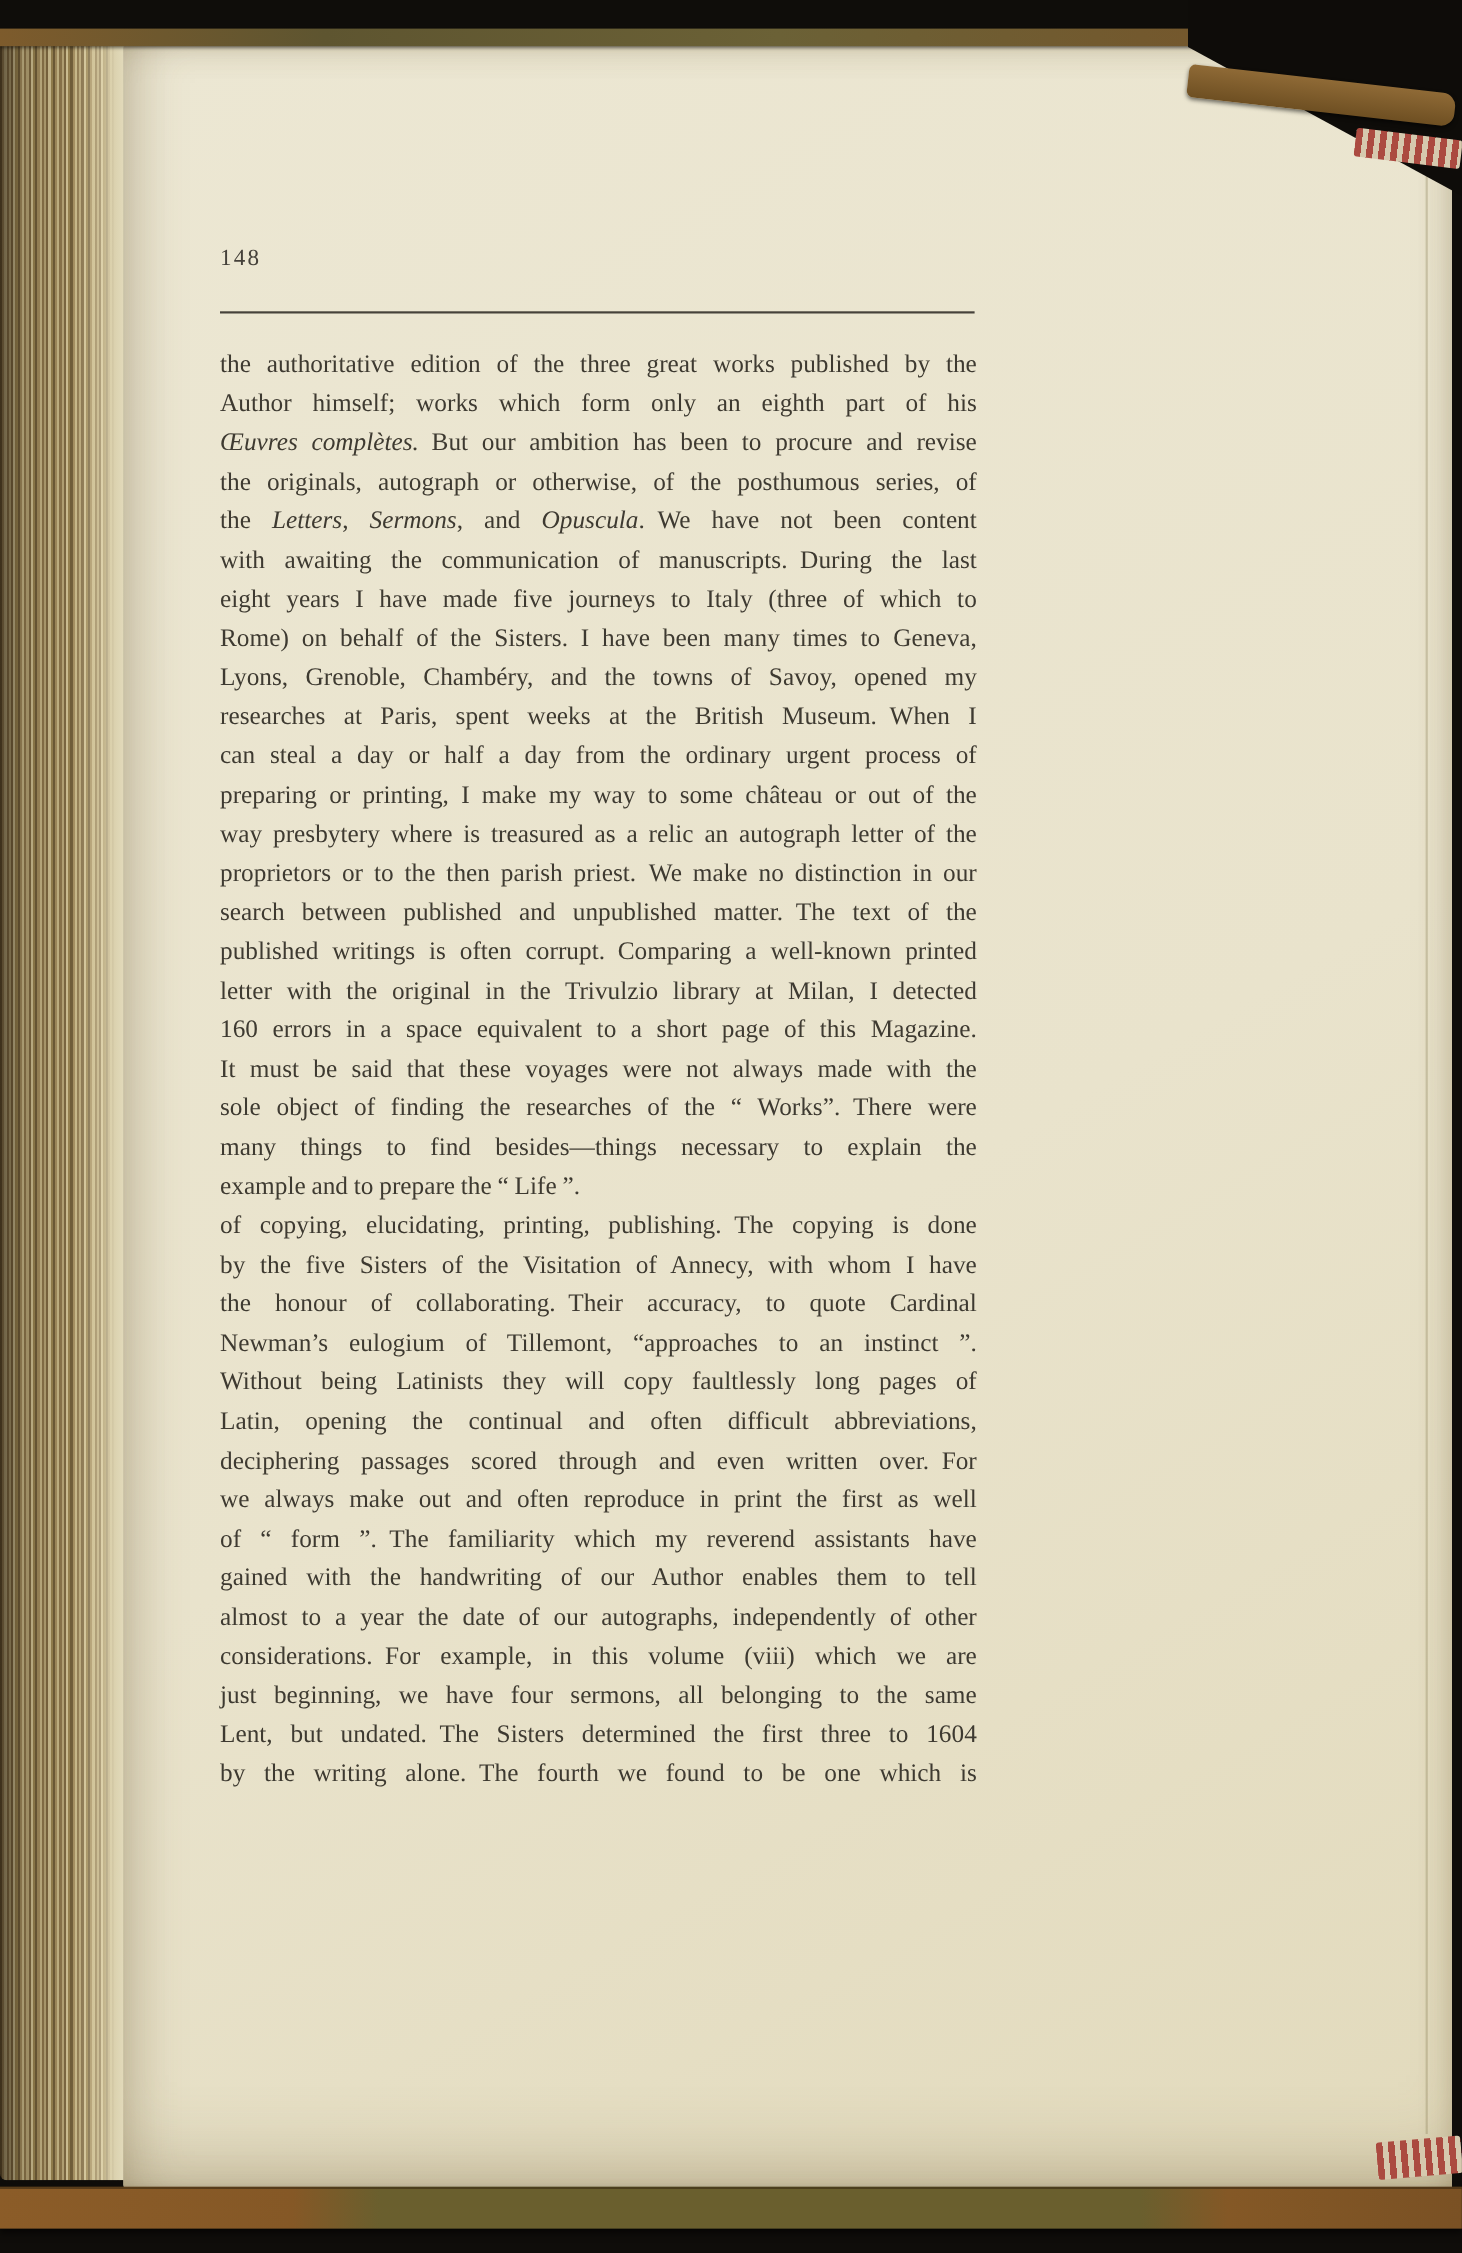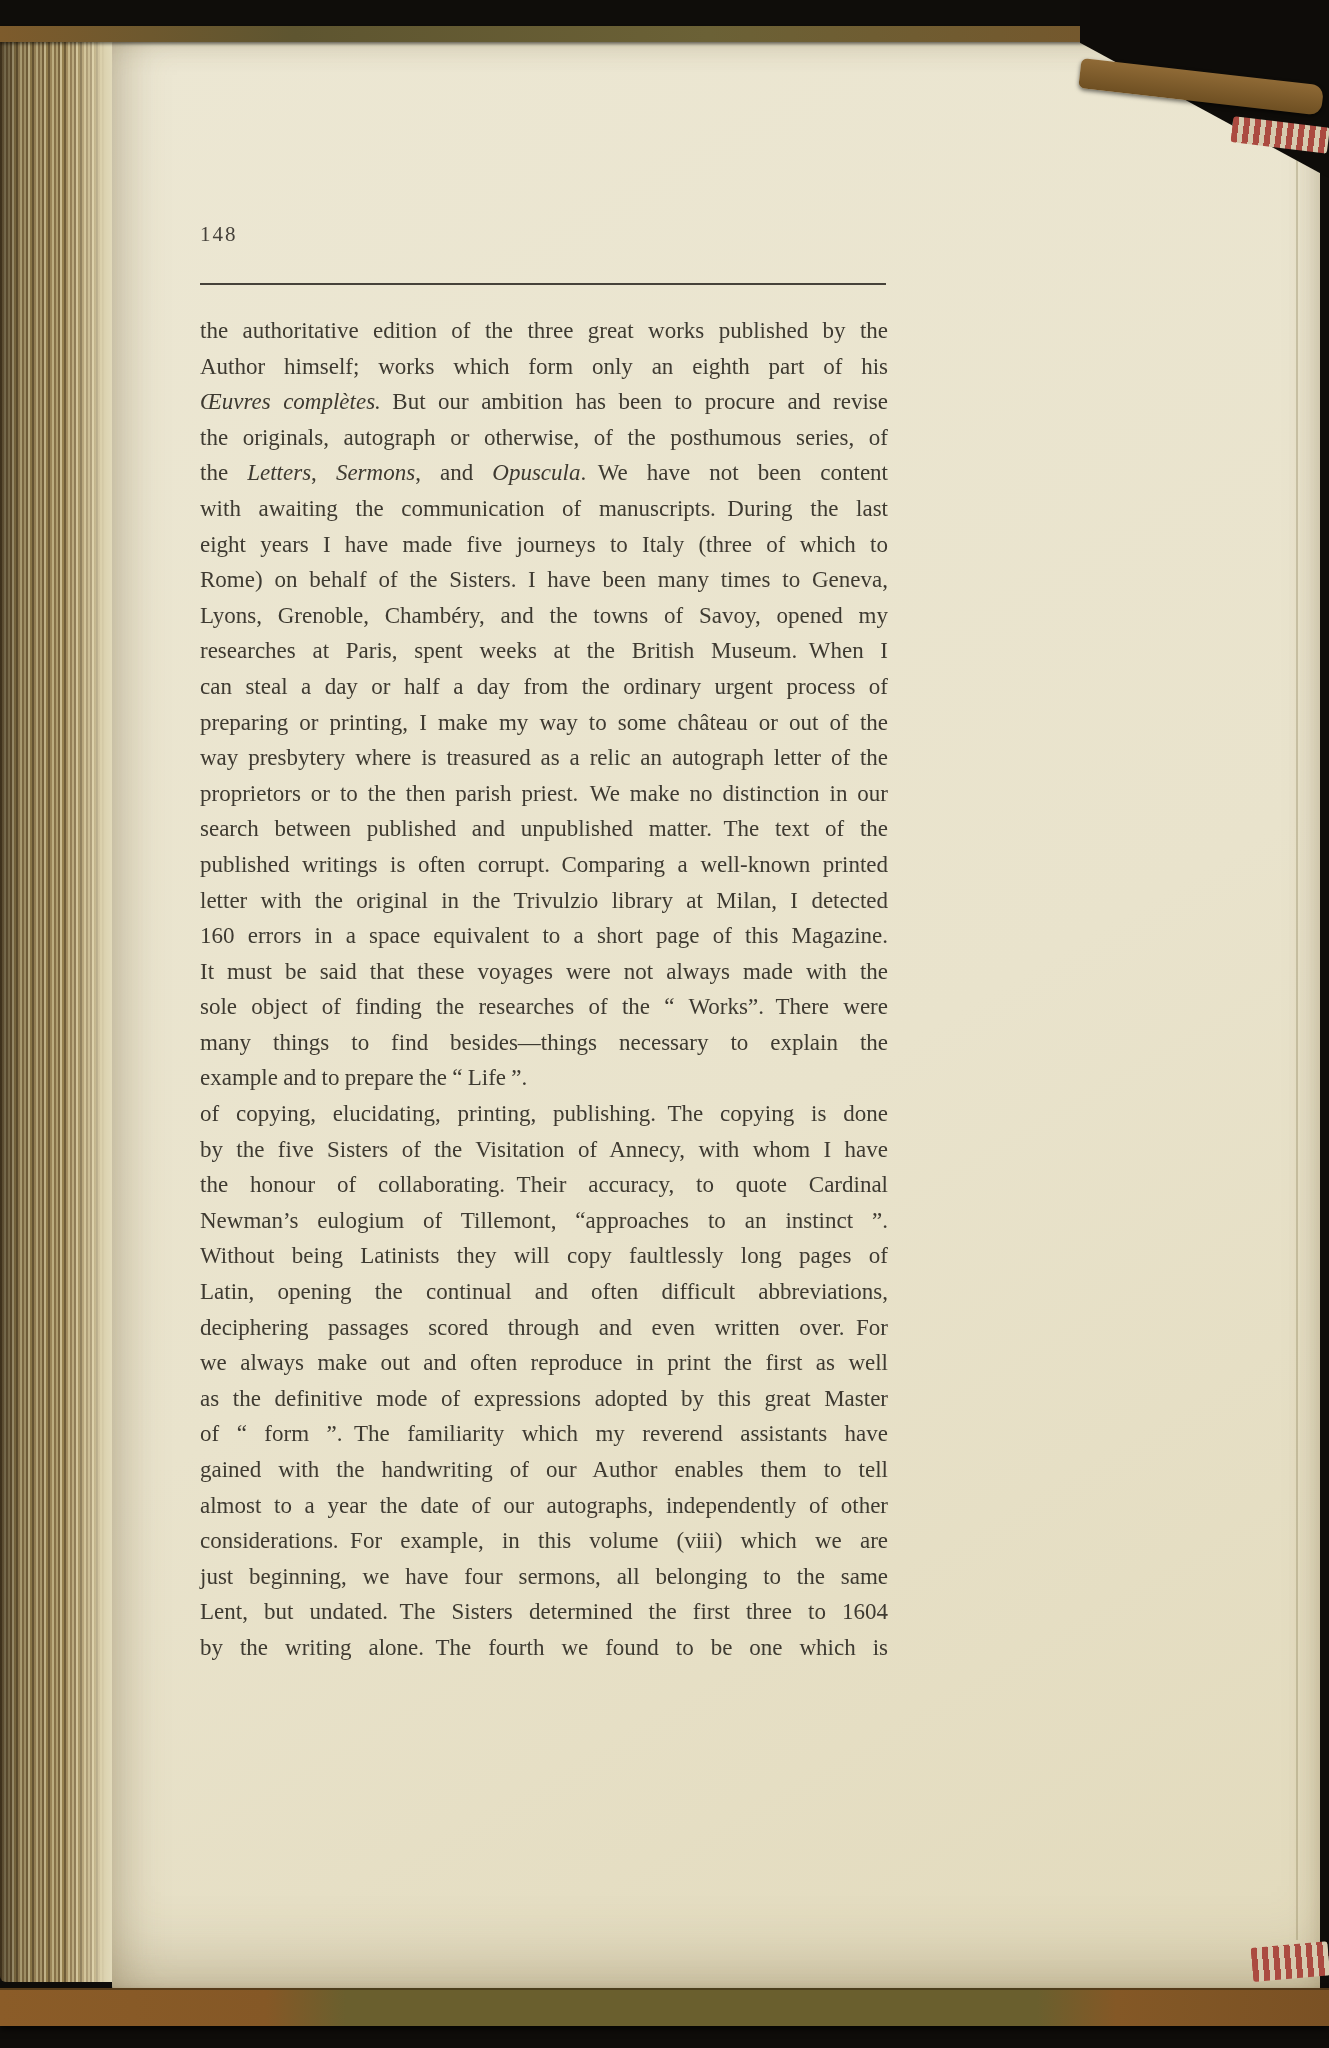--- a/index.html
+++ b/index.html
@@ -146,21 +146,20 @@
         </div>
         <div>
           <div class="line"><span>of copying, elucidating, printing, publishing. The copying is done</span></div>
           <div class="line"><span>by the five Sisters of the Visitation of Annecy, with whom I have</span></div>
           <div class="line"><span>the honour of collaborating. Their accuracy, to quote Cardinal</span></div>
           <div class="line"><span>Newman’s eulogium of Tillemont, “approaches to an instinct ”.</span></div>
           <div class="line"><span>Without being Latinists they will copy faultlessly long pages of</span></div>
           <div class="line"><span>Latin, opening the continual and often difficult abbreviations,</span></div>
           <div class="line"><span>deciphering passages scored through and even written over. For</span></div>
           <div class="line"><span>we always make out and often reproduce in print the first as well</span></div>
-          <div class="line"><span>as the definitive mode of expressions adopted by this great Master</span></div>
           <div class="line"><span>of “ form ”. The familiarity which my reverend assistants have</span></div>
           <div class="line"><span>gained with the handwriting of our Author enables them to tell</span></div>
           <div class="line"><span>almost to a year the date of our autographs, independently of other</span></div>
           <div class="line"><span>considerations. For example, in this volume (viii) which we are</span></div>
           <div class="line"><span>just beginning, we have four sermons, all belonging to the same</span></div>
           <div class="line"><span>Lent, but undated. The Sisters determined the first three to 1604</span></div>
           <div class="line"><span>by the writing alone. The fourth we found to be one which is</span></div>
         </div>
       </div>
   </div>

